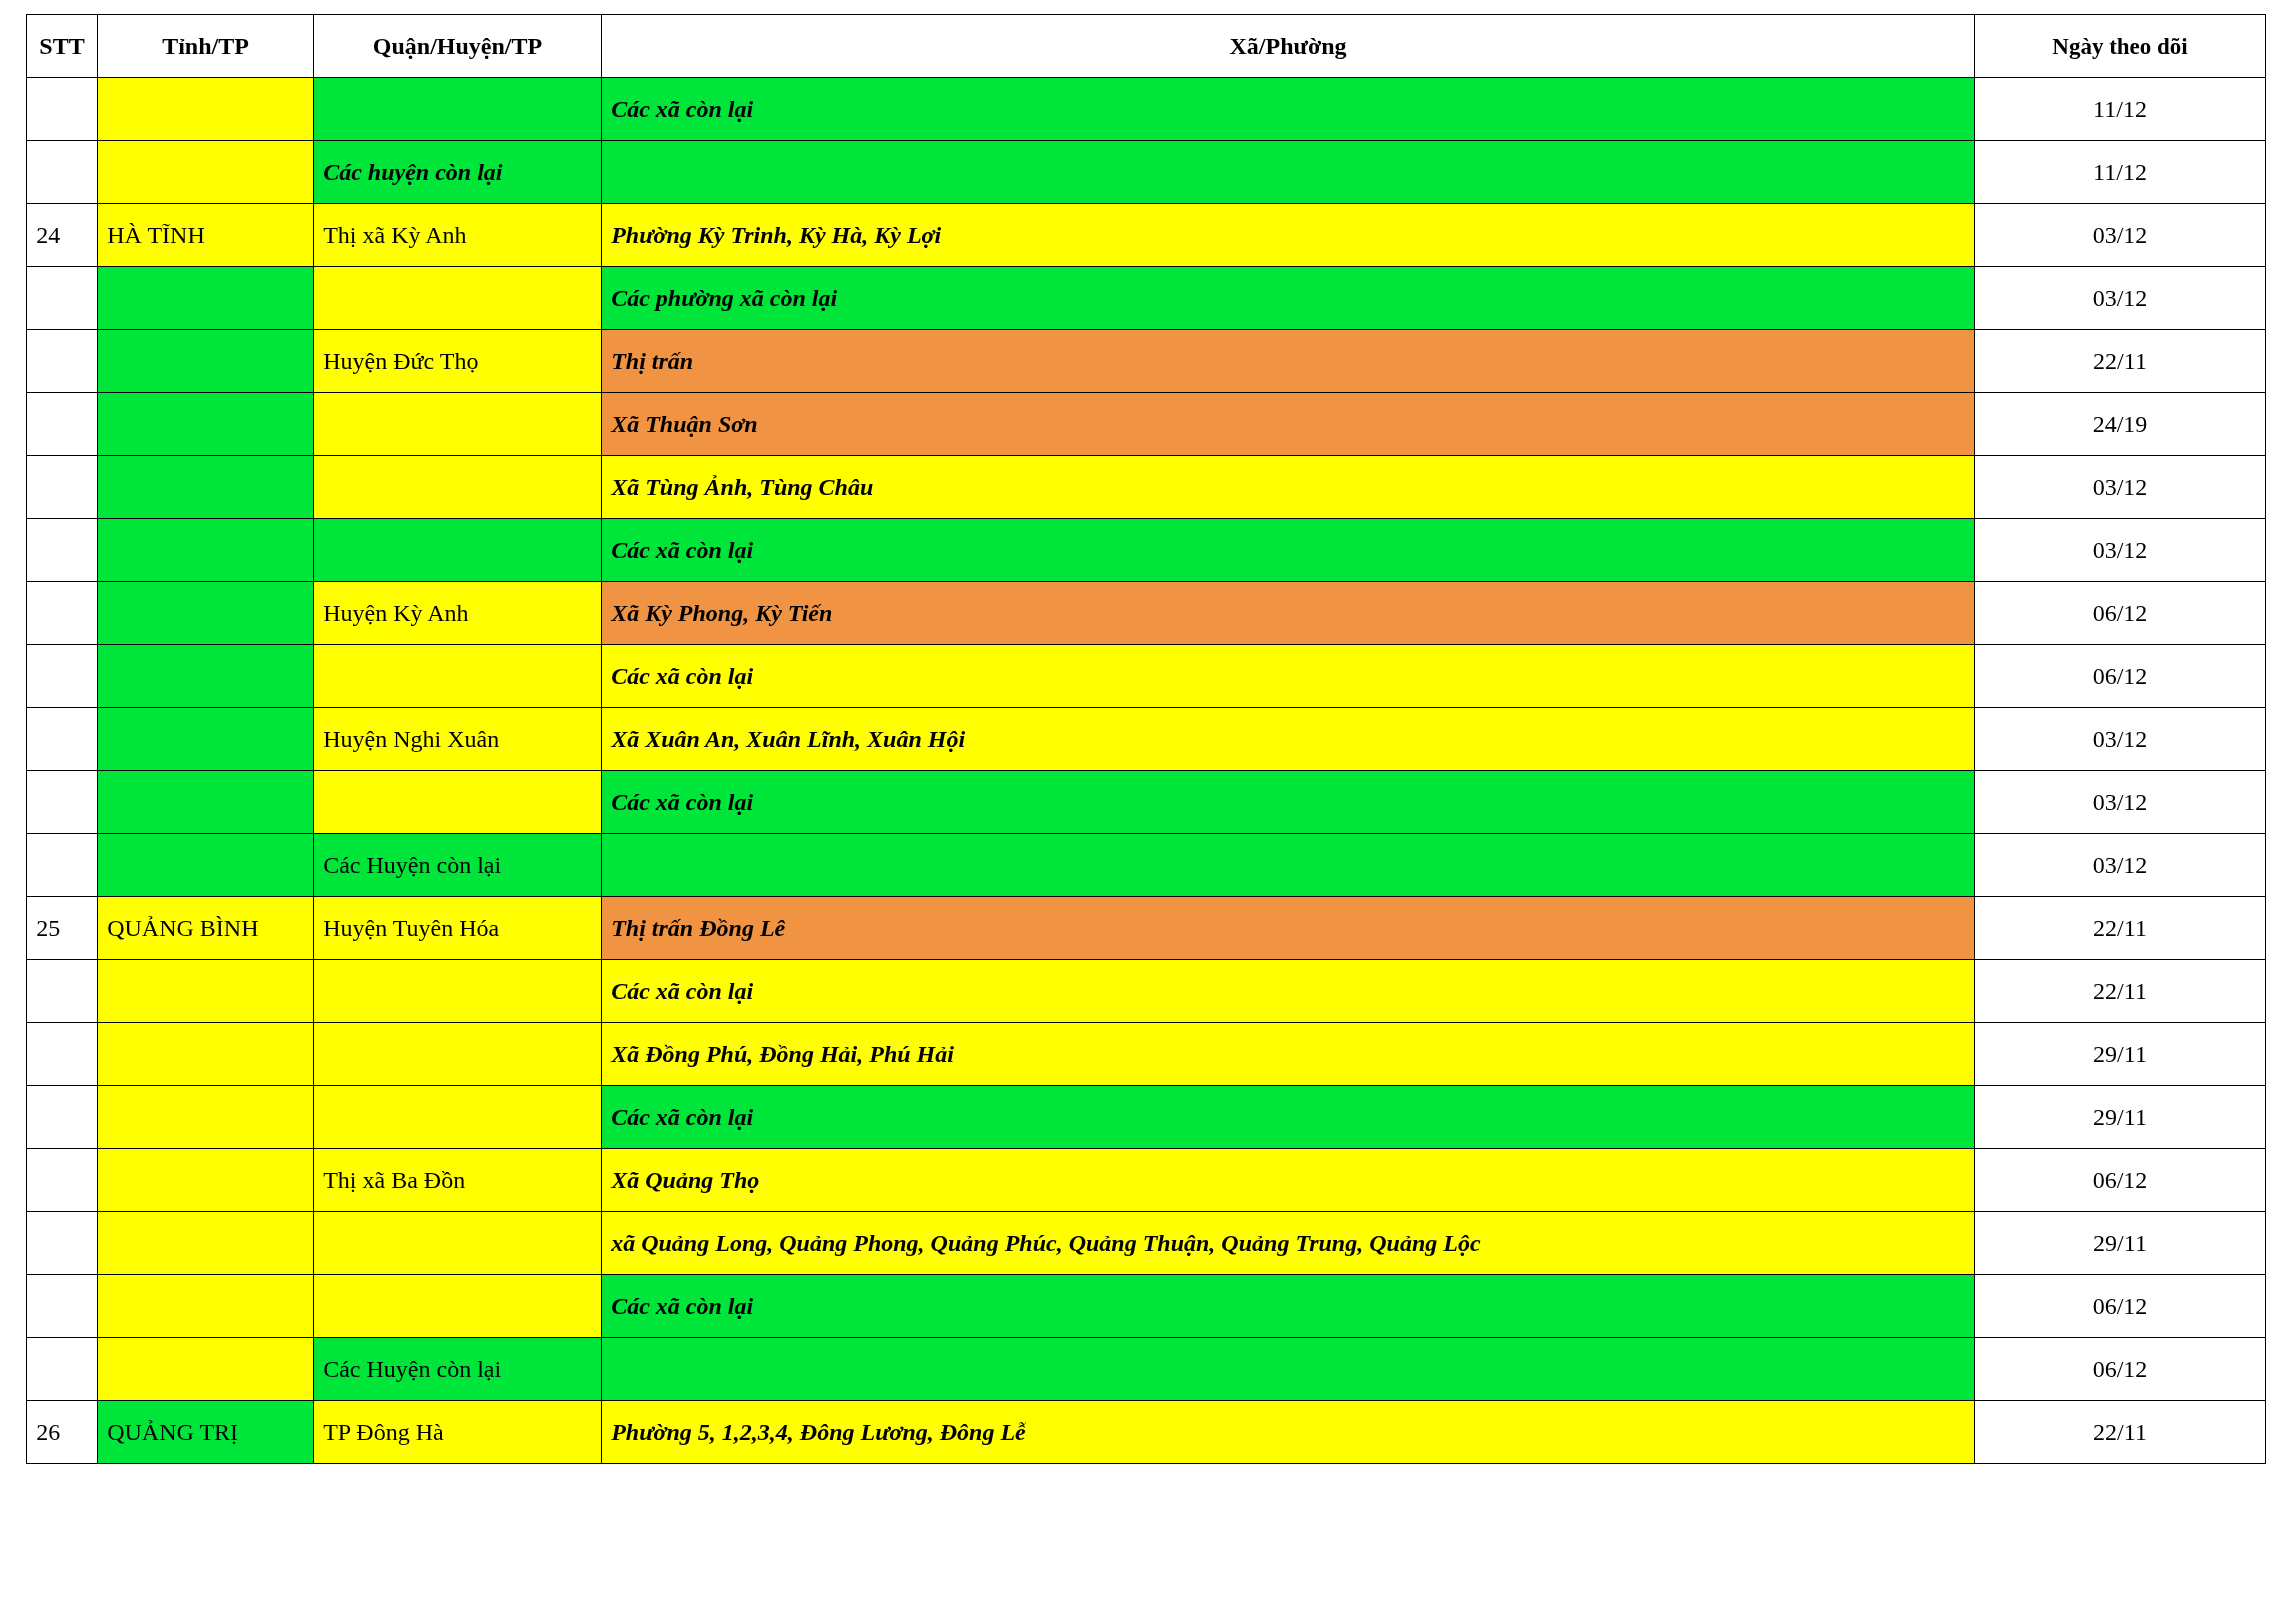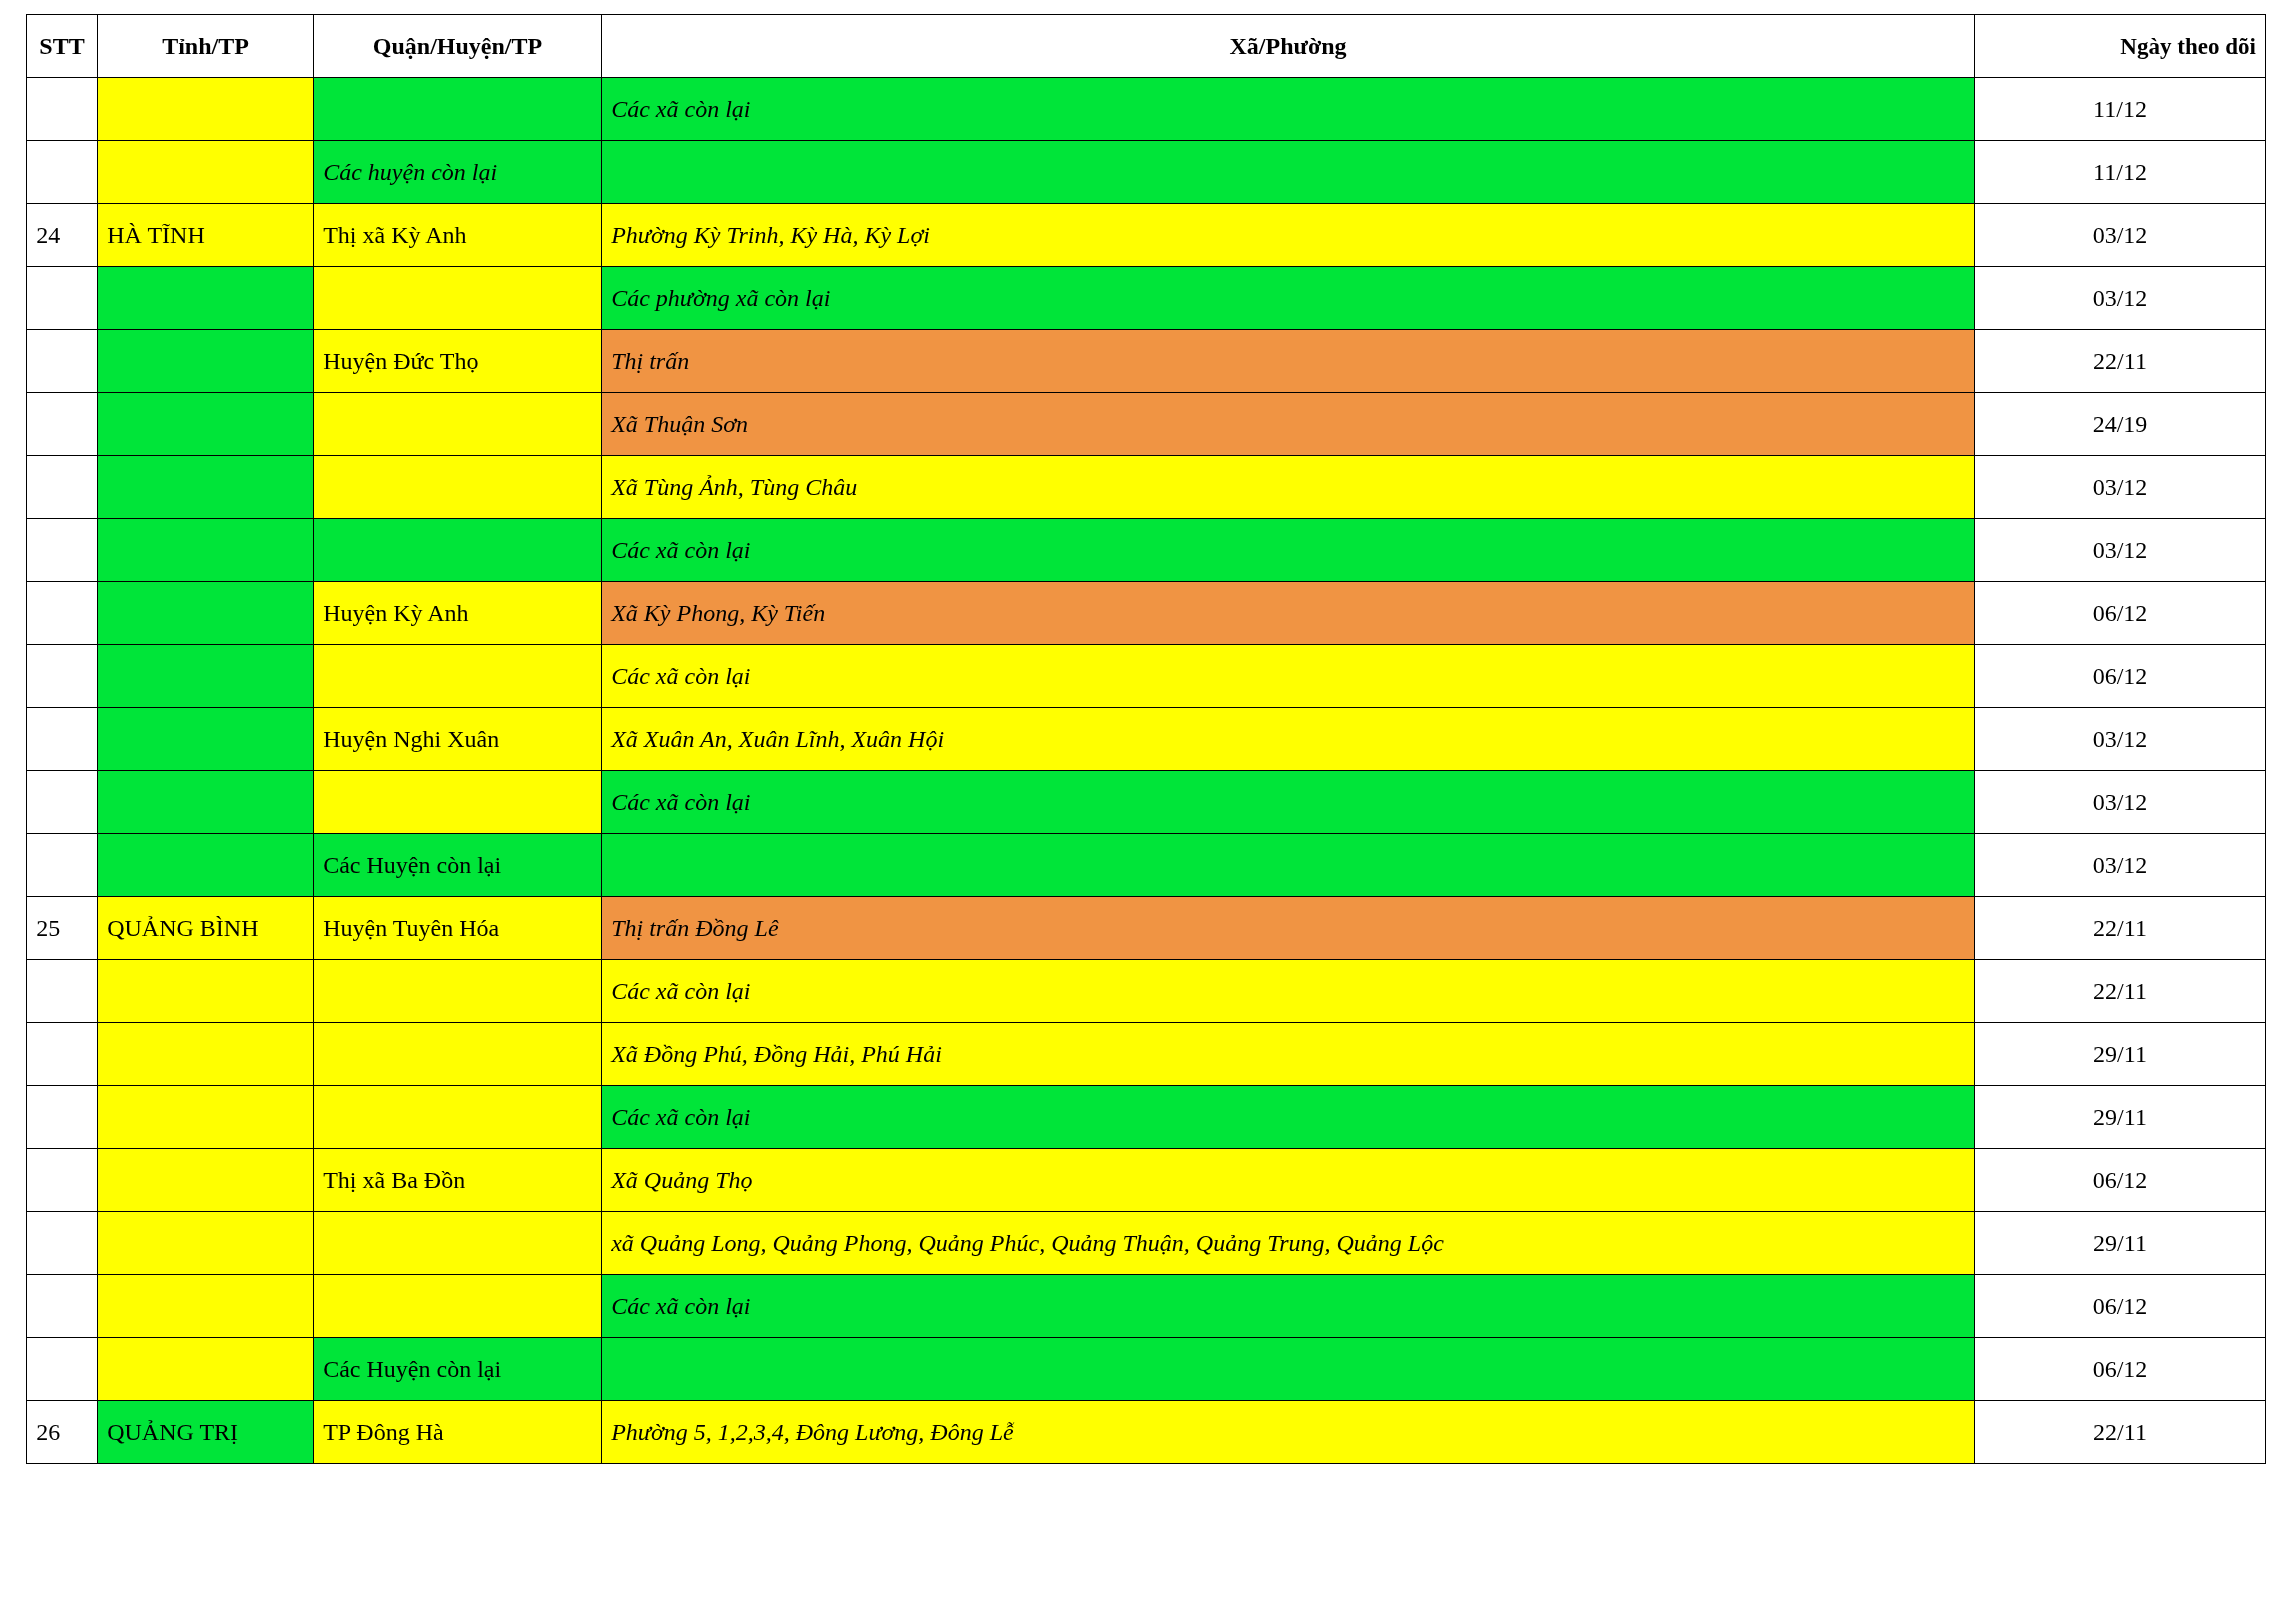--- a/index.html
+++ b/index.html
@@ -47,28 +47,27 @@
   thead th {
     font-weight: bold;
     text-align: center;
     font-size: 26px;
     height: 72px;
     white-space: normal;
   }
   thead th.hdr-ngay {
     font-size: 23px;
     line-height: 1.12;
-    text-align: right;
   }
 
   .c-center { text-align: left; }
   .c-left   { text-align: left; }
 
   .bold      { font-weight: normal; }
-  .bi        { font-weight: normal; font-style: italic; }
+  .bi        { font-weight: bold; font-style: italic; }
 
   .bg-yellow { background: #ffff00 !important; }
   .bg-green  { background: #00e539 !important; }
   .bg-orange { background: #f09443 !important; }
   .bg-white  { background: #ffffff !important; }
 
   .txt-red   { color: #ff0000; }
 
   .date-cell { text-align: center; font-size: 24px; }
 </style>

